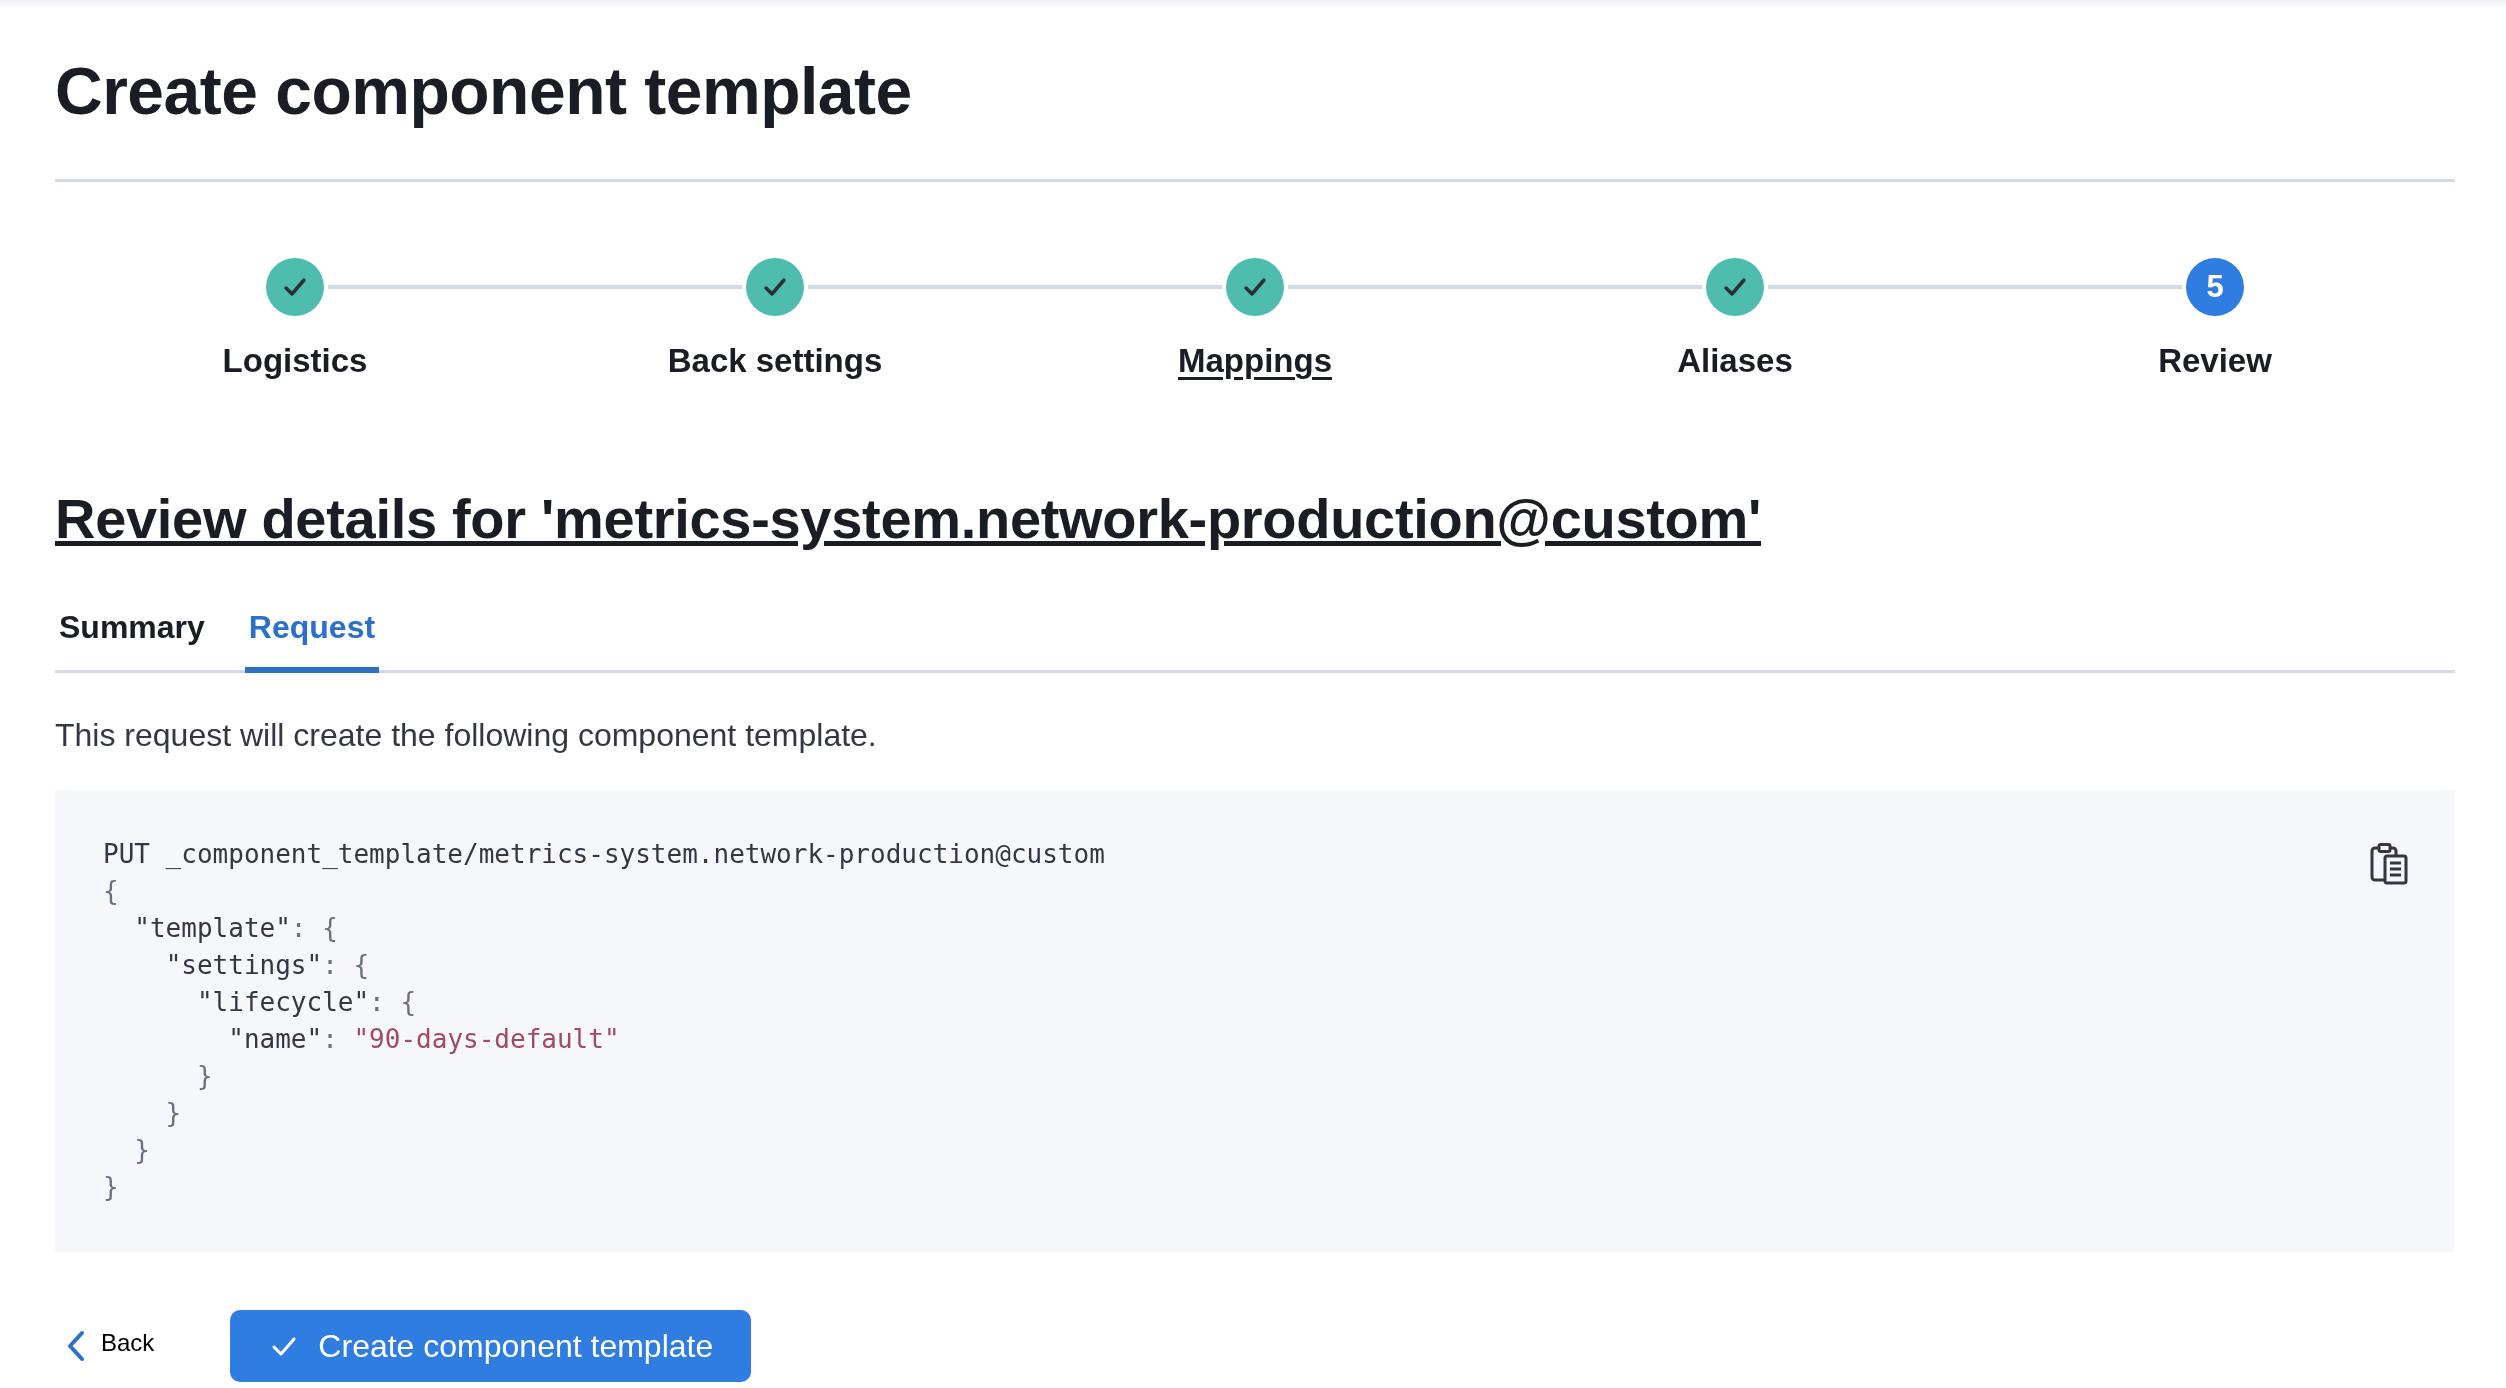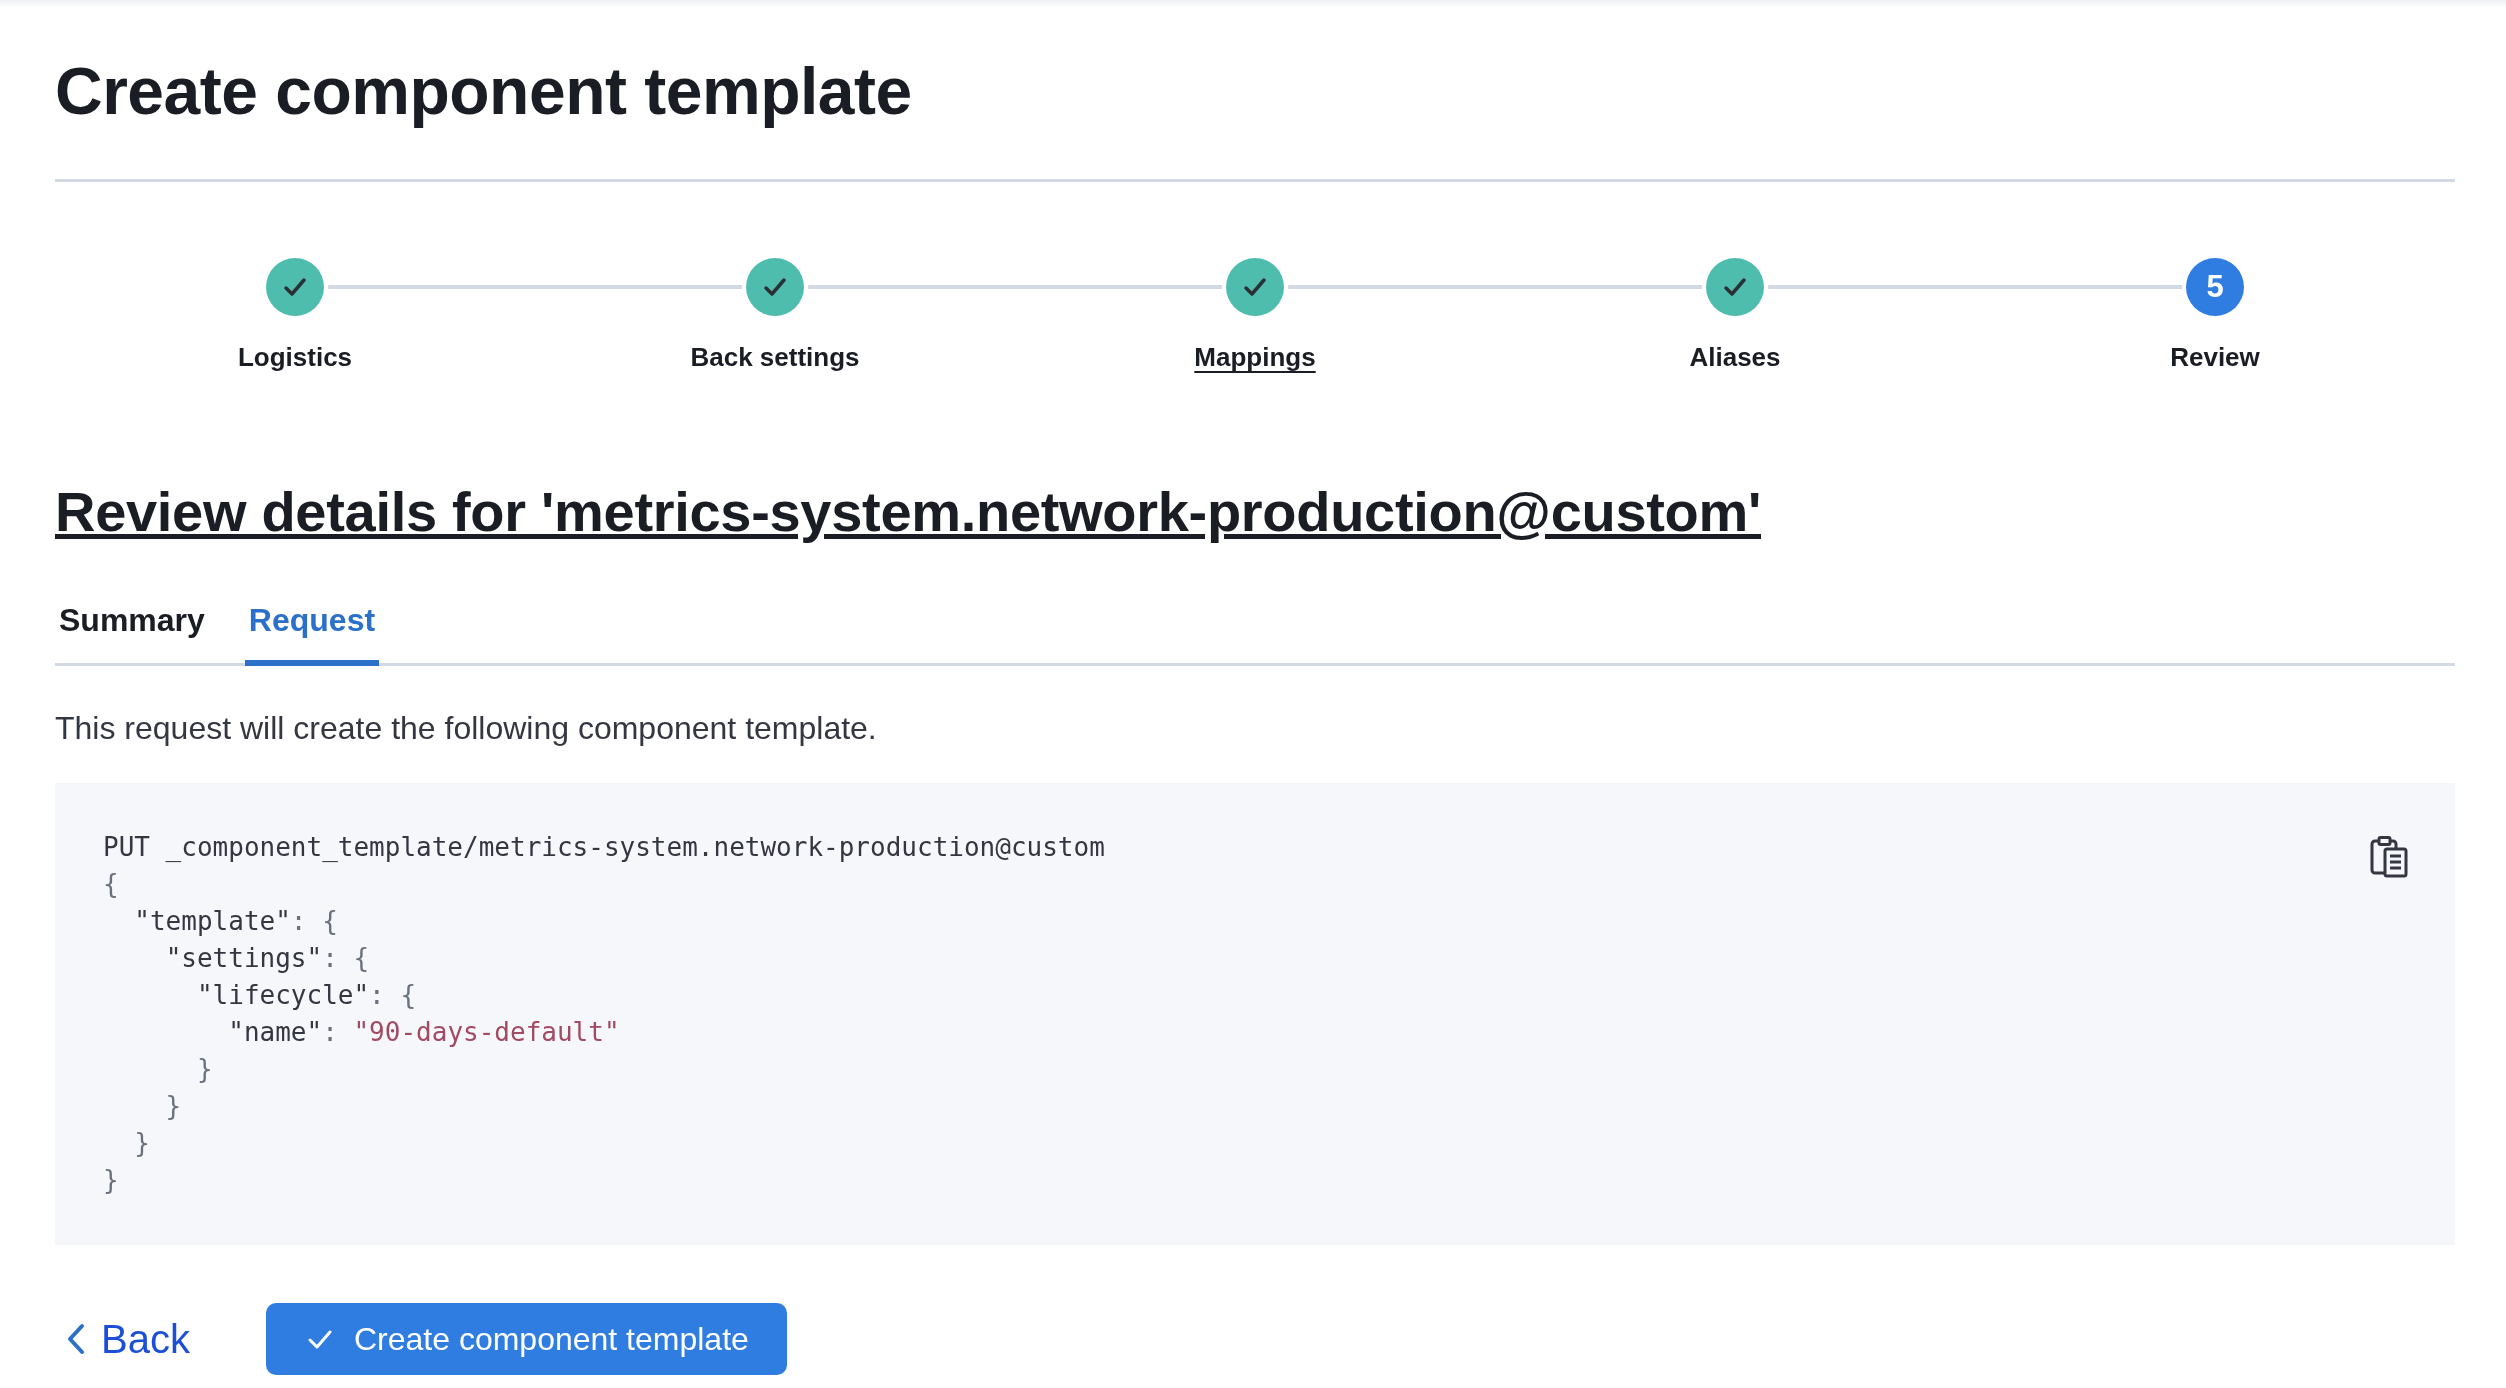--- a/index.html
+++ b/index.html
@@ -40,21 +40,21 @@
   .step .line.right { left: calc(50% + 33px); right: 0; }
   .step:first-child .line.left, .step:last-child .line.right { display: none; }
   .step-circle {
     width: 58px; height: 58px; border-radius: 50%;
     display: flex; align-items: center; justify-content: center;
     position: relative; z-index: 1; flex: none;
   }
   .step-circle.complete { background: #4fbdae; }
   .step-circle.current  { background: #2f7de1; color: #ffffff; font-size: 31px; font-weight: 700; }
   .step-label {
-    margin-top: 26px; font-size: 26px; font-weight: 700; color: #1b1d24;
+    margin-top: 26px; font-size: 33px; font-weight: 700; color: #1b1d24;
     text-align: center;
   }
   .step-label.underlined { text-decoration: underline; text-underline-offset: 5px; }
 
   
   .review-heading {
     margin-top: 106px;
     font-size: 56px; font-weight: 700; color: #1b1d24;
     letter-spacing: -0.3px;
     text-decoration: underline;
@@ -102,22 +102,22 @@
     width: 40px; height: 44px;
     background: none; border: none; cursor: pointer; padding: 0;
   }
 
   
   .footer-actions {
     margin-top: 58px;
     display: flex; align-items: center;
   }
   .back-link {
-    display: flex; align-items: center; gap: 14px;
-    color: #1d4ed8; font-size: 40px; font-weight: 500;
+    display: flex; align-items: flex-start; gap: 14px;
+    color: #000000; font-size: 24px; font-weight: 500;
     background: none; border: none; cursor: pointer; font-family: inherit;
     padding: 0 10px;
   }
   .create-btn {
     margin-left: 66px;
     height: 72px;
     display: inline-flex; align-items: center; gap: 18px;
     background: #2f7de1; color: #ffffff;
     border: none; border-radius: 10px;
     padding: 0 38px;

